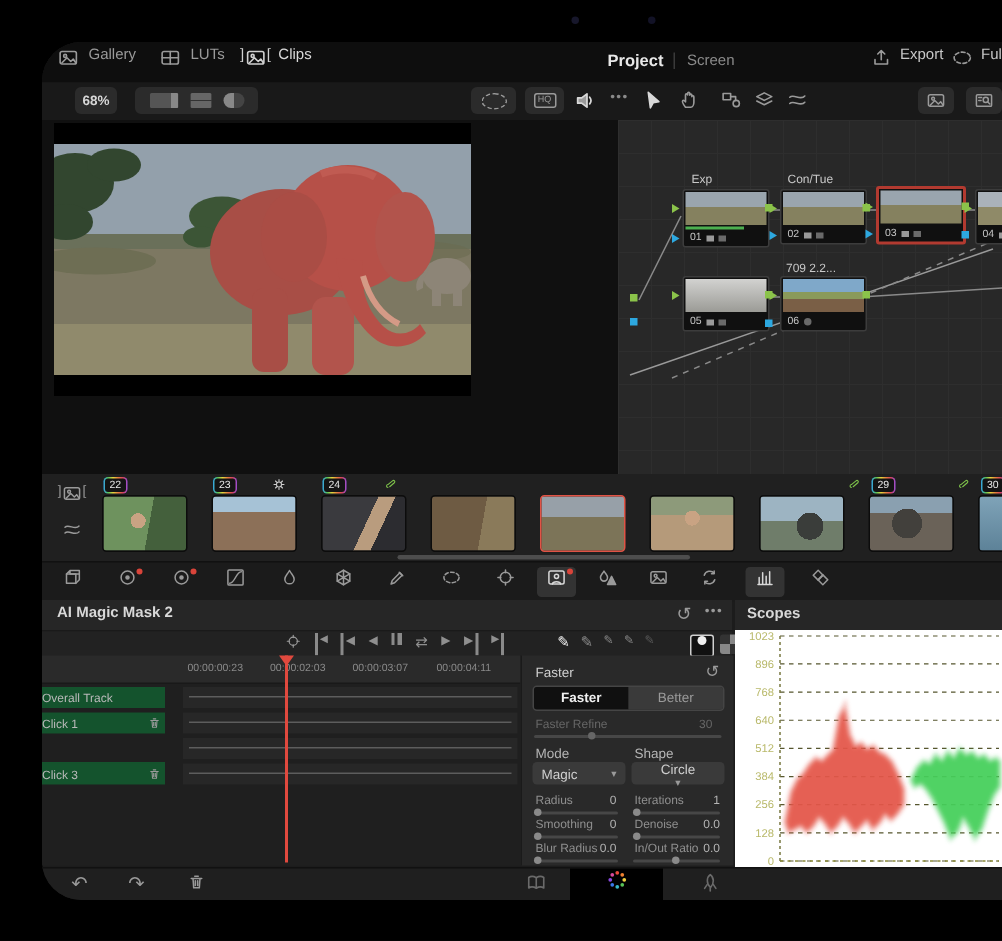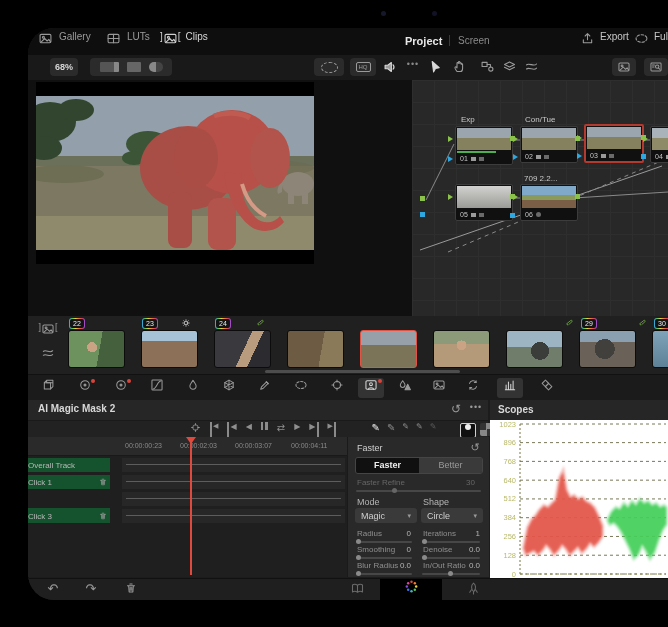--- a/index.html
+++ b/index.html
@@ -657,21 +657,21 @@
         <span class="abs" style="left:118px;top:41px;color:#666;font-size:8px;">30</span>
         <div class="slider" style="left:8px;top:53px;width:125px;">
             <i style="left:36px;background:#666;"></i>
           </div>
         <span class="abs" style="left:9px;top:60px;color:#b5b5b5;font-size:9px;">Mode</span>
         <span class="abs" style="left:75px;top:60px;color:#b5b5b5;font-size:9px;">Shape</span>
         <div class="dd" style="left:7px;top:71px;width:50px;">
           <span>Magic</span>
             <span style="font-size:7px;color:#9a9a9a;">▾</span>
         </div>
-        <div class="dd" style="left:73px;top:71px;width:50px;">
+        <div class="dd" style="left:73px;top:71px;width:50px;flex-direction:column;">
           <span>Circle</span>
             <span style="font-size:7px;color:#9a9a9a;">▾</span>
         </div>
 
         <span class="abs pv" style="left:9px;top:92px;color:#8f8f8f;">Radius</span>
         <span class="abs pv" style="left:53px;top:92px;text-align:right;width:10px;">0</span>
         <span class="abs pv" style="left:75px;top:92px;color:#8f8f8f;">Iterations</span>
         <span class="abs pv" style="left:122px;top:92px;text-align:right;width:10px;">1</span>
         <div class="slider" style="left:8px;top:104px;width:56px;">
             <i style="left:0;"></i>

